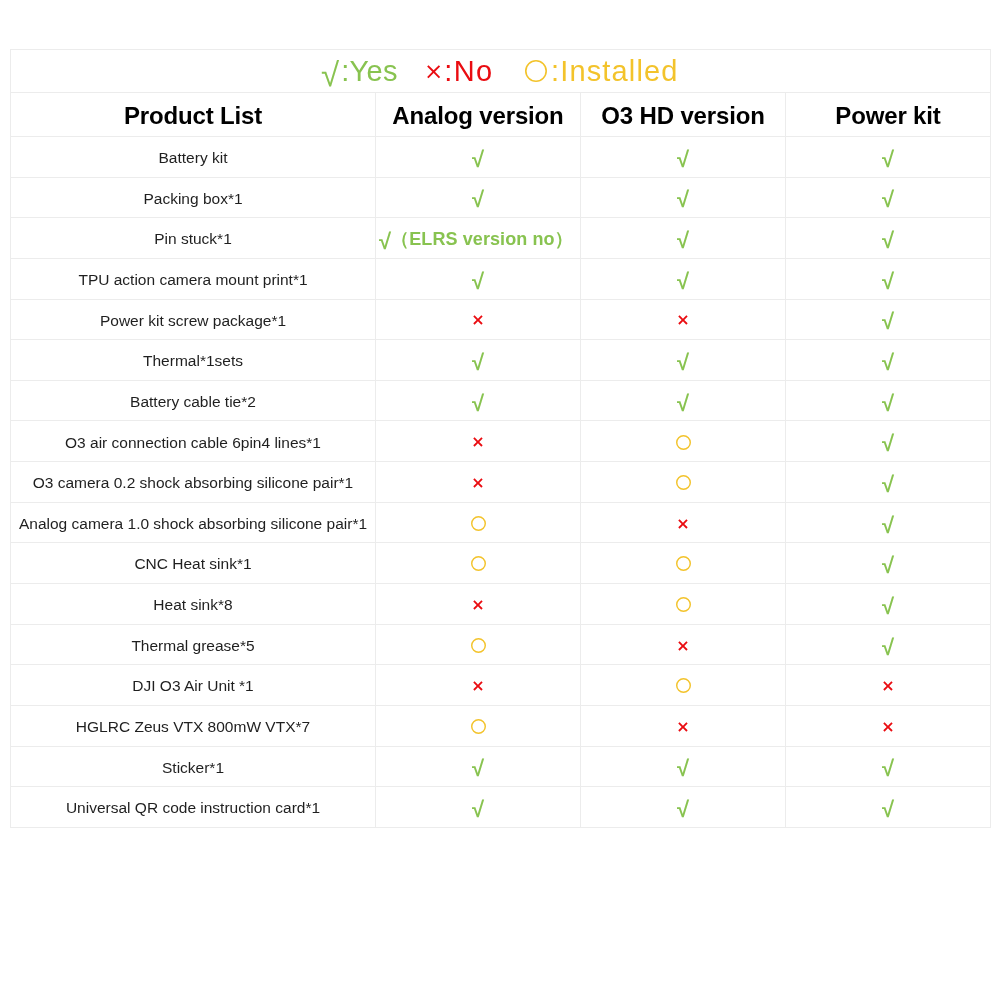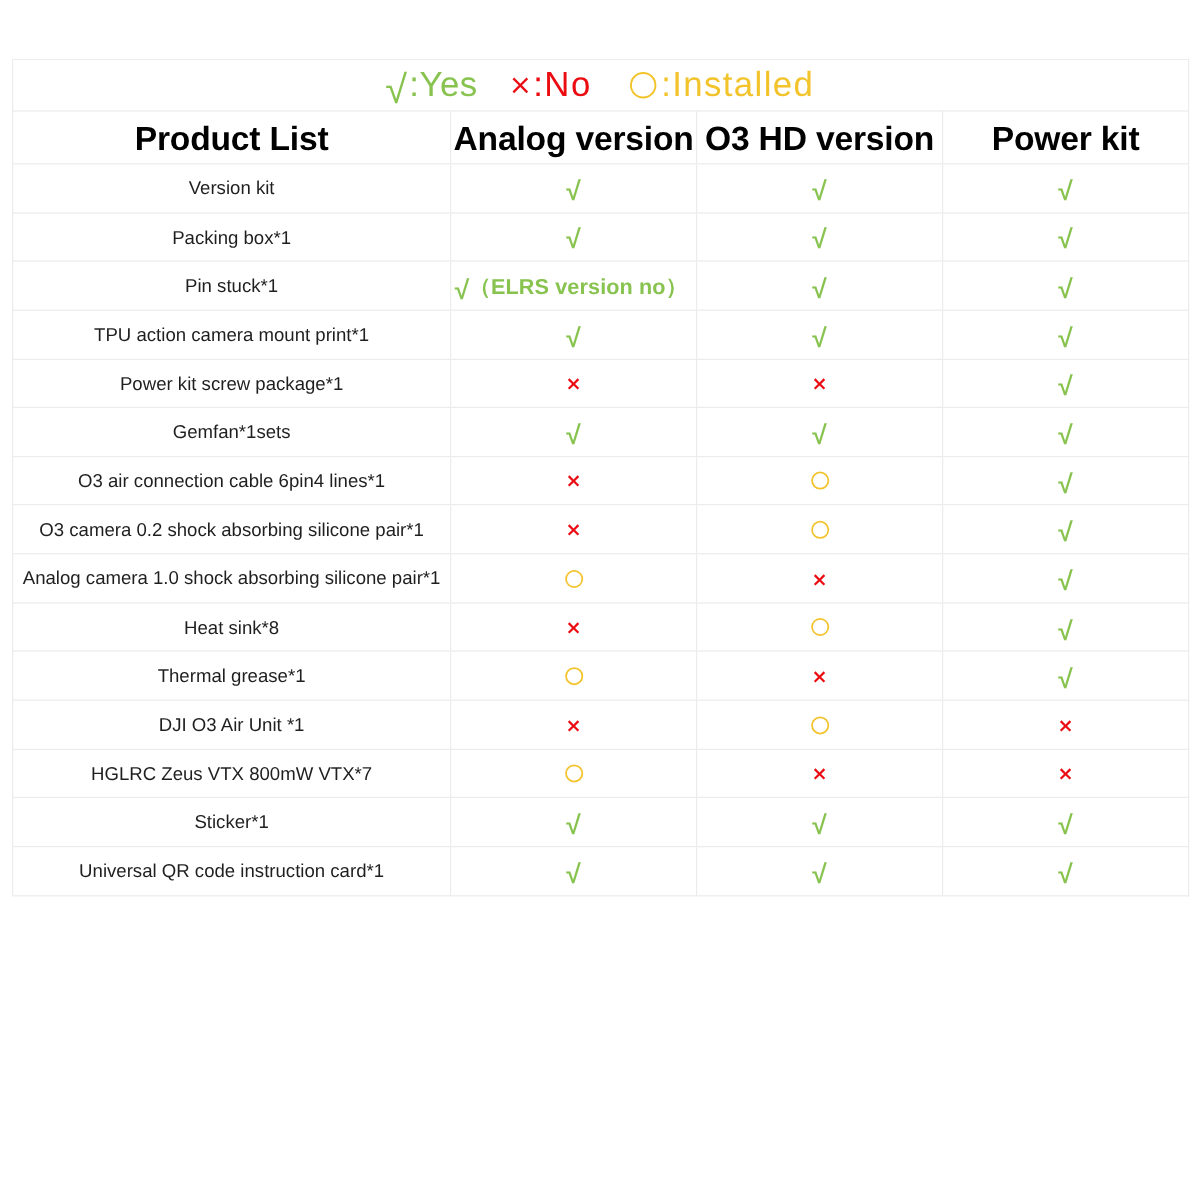--- a/index.html
+++ b/index.html
@@ -76,21 +76,21 @@
     margin-right: 1px;
   }
   .lg-inst .circle-mark { margin-right: 4px; }
   .circle-mark { display: block; overflow: visible; }
 
   .head-row { height: 44px; }
   table.spec tr.head-row td {
     height: 44px;
     box-sizing: border-box;
     font-weight: bold;
-    font-size: 28px;
+    font-size: 24px;
     color: #000000;
     letter-spacing: -0.15px;
     line-height: 1;
   }
   .head-row td span {
     position: relative;
     top: 1px;
     display: inline-block;
   }
 
@@ -179,21 +179,21 @@
             </div>
           </td>
         </tr>
         <tr class="head-row">
           <td><span>Product List</span></td>
           <td><span>Analog version</span></td>
           <td><span>O3 HD version</span></td>
           <td><span>Power kit</span></td>
         </tr>
         <tr class="body-row">
-          <td class="name-cell"><span>Version kit</span></td>
+          <td class="name-cell"><span>Battery kit</span></td>
           <td><span class="mark-yes">√</span></td>
           <td><span class="mark-yes">√</span></td>
           <td><span class="mark-yes">√</span></td>
         </tr>
         <tr class="body-row">
           <td class="name-cell"><span>Packing box*1</span></td>
           <td><span class="mark-yes">√</span></td>
           <td><span class="mark-yes">√</span></td>
           <td><span class="mark-yes">√</span></td>
         </tr>
@@ -209,21 +209,27 @@
           <td><span class="mark-yes">√</span></td>
           <td><span class="mark-yes">√</span></td>
         </tr>
         <tr class="body-row">
           <td class="name-cell"><span>Power kit screw package*1</span></td>
           <td><span class="mark-no">×</span></td>
           <td><span class="mark-no">×</span></td>
           <td><span class="mark-yes">√</span></td>
         </tr>
         <tr class="body-row">
-          <td class="name-cell"><span>Gemfan*1sets</span></td>
+          <td class="name-cell"><span>Thermal*1sets</span></td>
+          <td><span class="mark-yes">√</span></td>
+          <td><span class="mark-yes">√</span></td>
+          <td><span class="mark-yes">√</span></td>
+        </tr>
+        <tr class="body-row">
+          <td class="name-cell"><span>Battery cable tie*2</span></td>
           <td><span class="mark-yes">√</span></td>
           <td><span class="mark-yes">√</span></td>
           <td><span class="mark-yes">√</span></td>
         </tr>
         <tr class="body-row">
           <td class="name-cell"><span>O3 air connection cable 6pin4 lines*1</span></td>
           <td><span class="mark-no">×</span></td>
           <td><span class="mark mark-inst">
               <svg class="circle-mark" width="15" height="15" viewBox="0 0 15 15">
                 <circle cx="7.5" cy="7.5" r="6.775" fill="none" stroke="#f3c32b" stroke-width="1.45"></circle>
@@ -245,31 +251,45 @@
           <td class="name-cell"><span>Analog camera 1.0 shock absorbing silicone pair*1</span></td>
           <td><span class="mark mark-inst">
               <svg class="circle-mark" width="15" height="15" viewBox="0 0 15 15">
                 <circle cx="7.5" cy="7.5" r="6.775" fill="none" stroke="#f3c32b" stroke-width="1.45"></circle>
               </svg>
             </span></td>
           <td><span class="mark-no">×</span></td>
           <td><span class="mark-yes">√</span></td>
         </tr>
         <tr class="body-row">
+          <td class="name-cell"><span>CNC Heat sink*1</span></td>
+          <td><span class="mark mark-inst">
+              <svg class="circle-mark" width="15" height="15" viewBox="0 0 15 15">
+                <circle cx="7.5" cy="7.5" r="6.775" fill="none" stroke="#f3c32b" stroke-width="1.45"></circle>
+              </svg>
+            </span></td>
+          <td><span class="mark mark-inst">
+              <svg class="circle-mark" width="15" height="15" viewBox="0 0 15 15">
+                <circle cx="7.5" cy="7.5" r="6.775" fill="none" stroke="#f3c32b" stroke-width="1.45"></circle>
+              </svg>
+            </span></td>
+          <td><span class="mark-yes">√</span></td>
+        </tr>
+        <tr class="body-row">
           <td class="name-cell"><span>Heat sink*8</span></td>
           <td><span class="mark-no">×</span></td>
           <td><span class="mark mark-inst">
               <svg class="circle-mark" width="15" height="15" viewBox="0 0 15 15">
                 <circle cx="7.5" cy="7.5" r="6.775" fill="none" stroke="#f3c32b" stroke-width="1.45"></circle>
               </svg>
             </span></td>
           <td><span class="mark-yes">√</span></td>
         </tr>
         <tr class="body-row">
-          <td class="name-cell"><span>Thermal grease*1</span></td>
+          <td class="name-cell"><span>Thermal grease*5</span></td>
           <td><span class="mark mark-inst">
               <svg class="circle-mark" width="15" height="15" viewBox="0 0 15 15">
                 <circle cx="7.5" cy="7.5" r="6.775" fill="none" stroke="#f3c32b" stroke-width="1.45"></circle>
               </svg>
             </span></td>
           <td><span class="mark-no">×</span></td>
           <td><span class="mark-yes">√</span></td>
         </tr>
         <tr class="body-row">
           <td class="name-cell"><span>DJI O3 Air Unit *1</span></td>

